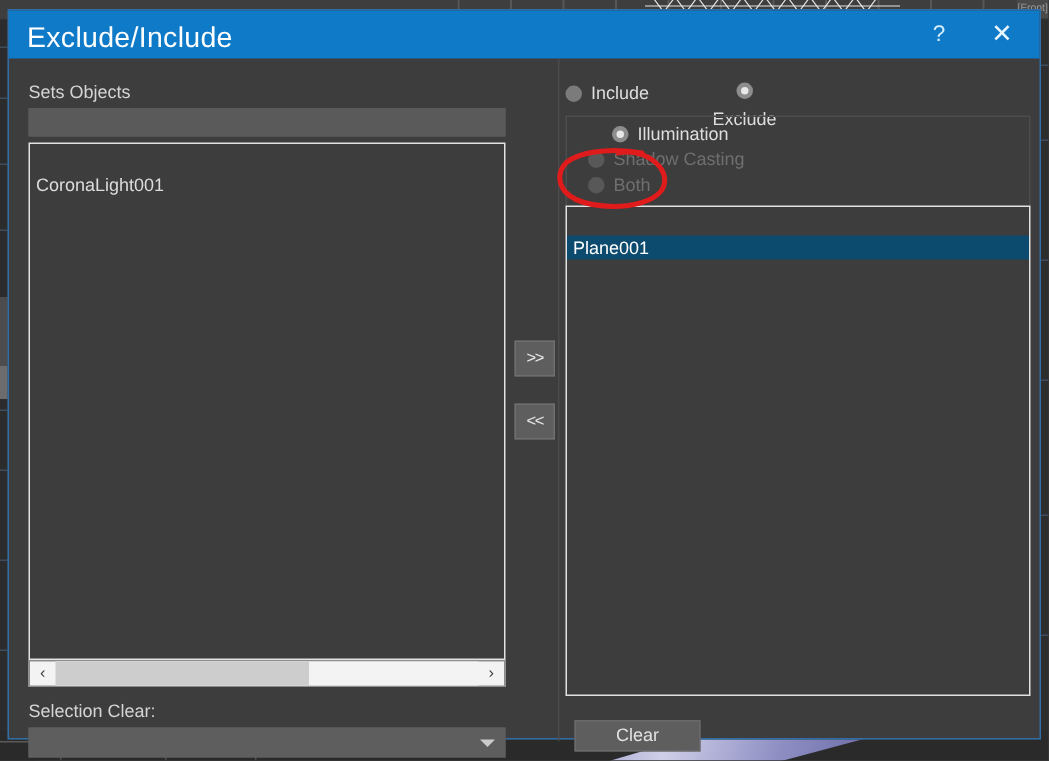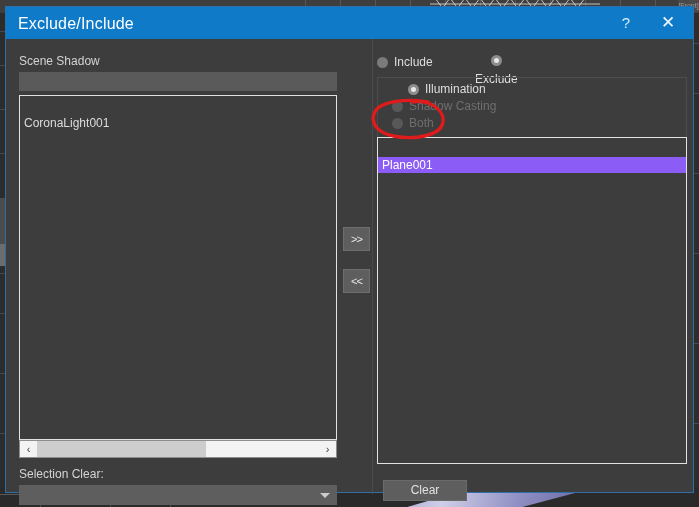--- a/index.html
+++ b/index.html
@@ -79,21 +79,21 @@
     border:1px solid #2f6fa8;
     box-sizing:border-box;
   }
   #titlebar{
     position:absolute;left:0;top:0;width:687px;height:32px;
     background:#0f7ac8;
     color:#ffffff;
   }
   #title-text{
     position:absolute;left:12px;top:8px;
-    font-size:16px;color:#ffffff;letter-spacing:.2px;
+    font-size:19px;color:#ffffff;letter-spacing:.2px;
   }
   #help-btn{
     position:absolute;right:48px;top:0;width:38px;height:32px;
     line-height:32px;text-align:center;color:#d7eefb;font-size:15px;
     cursor:pointer;user-select:none;
   }
   #close-btn{
     position:absolute;right:4px;top:0;width:42px;height:32px;
     line-height:32px;text-align:center;color:#eaf6ff;font-size:17px;
     cursor:pointer;user-select:none;
@@ -185,21 +185,21 @@
     border:1px solid #4d4d4d;box-sizing:border-box;
   }
   #rb-illumination{left:36px;top:43px;}
   #rb-shadow{left:20px;top:60px;}
   #rb-both{left:20px;top:77px;}
   #excl-list{
     position:absolute;left:5px;top:98px;width:310px;height:327px;
     background:#3d3d3d;border:1px solid #e2e2e2;box-sizing:border-box;
     overflow:hidden;
   }
-  .list-row.sel{background:#8b5cf6;color:#ffffff;}
+  .list-row.sel{background:#0c4a6e;color:#ffffff;}
   #clear-btn{
     position:absolute;left:11px;top:441px;width:84px;height:21px;
     background:#5e5e5e;border:1px solid #6a6a6a;box-sizing:border-box;
     color:#e2e2e2;font-size:12px;line-height:19px;text-align:center;cursor:pointer;
   }
 
   
   #annotation{
     position:absolute;left:370px;top:98px;width:110px;height:44px;
     pointer-events:none;
@@ -252,21 +252,21 @@
 <div id="dialog">
 
   <div id="titlebar">
     <div id="title-text">Exclude/Include</div>
     <div id="help-btn">?</div>
     <div id="close-btn">✕</div>
   </div>
 
   <div id="left-pane">
 
-    <div class="section-label" id="scene-objects-label">Scene Shadow</div>
+    <div class="section-label" id="scene-objects-label">Sets Objects</div>
 
     <input id="filter-input" type="text" placeholder="" style="">
 
     <div id="scene-list">
       <div class="list-row">CoronaLight001</div>
     </div>
 
     <div id="hscroll">
       <div class="hs-arrow">‹</div>
       <div id="hs-track">

